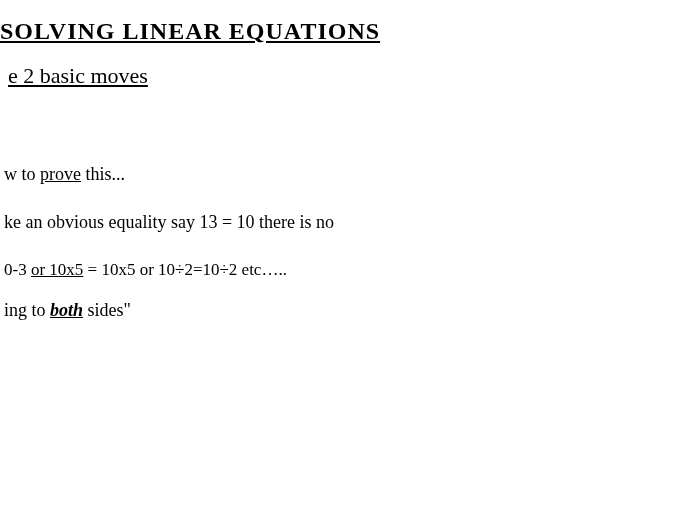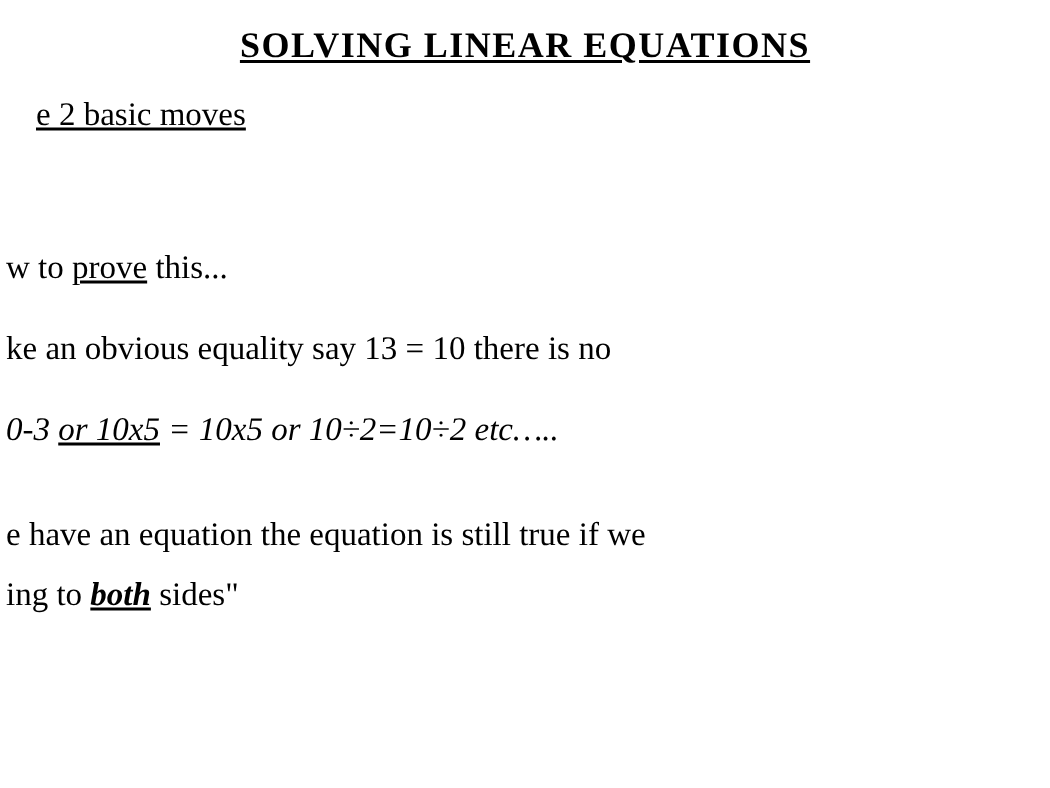--- a/index.html
+++ b/index.html
@@ -21,21 +21,20 @@
 
     .page {
       width: 700px;
       height: 525px;
       background: #ffffff;
       position: relative;
       padding: 8px 0 8px 0;
     }
 
     .title-row {
-      text-align: center;
       margin-bottom: 18px;
     }
 
     .title {
       font-size: 24px;
       font-weight: bold;
       font-family: 'Times New Roman', Times, serif;
       text-decoration: underline;
       letter-spacing: 1px;
     }
@@ -43,32 +42,32 @@
     .section-heading {
       font-size: 22px;
       font-family: 'Times New Roman', Times, serif;
       text-decoration: underline;
       margin-left: 4px;
       margin-bottom: 30px;
       display: inline-block;
     }
 
     .heading-row {
-      margin-left: 20px;
+      margin-left: 4px;
       margin-bottom: 28px;
     }
 
     .content-block {
       margin-left: 4px;
       line-height: 1.55;
     }
 
     .line {
       margin-bottom: 6px;
-      font-size: 22px;
+      font-size: 18px;
       font-family: 'Times New Roman', Times, serif;
     }
 
     .line-spacer {
       height: 14px;
     }
 
     .underline {
       text-decoration: underline;
     }
@@ -79,23 +78,22 @@
       font-family: 'Times New Roman', Times, serif;
       letter-spacing: 0.5px;
     }
 
     .bold {
       font-weight: bold;
       font-style: italic;
     }
 
     .or-line {
-      margin-bottom: 22px;
-      font-size: 22px;
-      font-style: italic;
+      margin-bottom: 0;
+      font-size: 17px;
     }
   </style>
 </head>
 <body>
 
 <div class="page">
 
   <div class="title-row">
     <span class="title">SOLVING LINEAR EQUATIONS</span>
   </div>
@@ -121,22 +119,19 @@
 
 
     <div class="line-spacer"></div>
 
     <div class="line or-line">
       <span>0-3   </span><span class="underline">or  10x5</span><span> = 10x5   or    10÷2=10÷2  etc…..</span>
     </div>
 
     <div class="line-spacer"></div>
 
-    <div class="line">
-      <span>e have an equation the equation is still true if we</span>
-    </div>
 
     <div class="line">
       <span>ing to </span><span class="underline bold">both</span><span> sides"</span>
     </div>
 
   </div>
 </div>
 
 </body></html>

